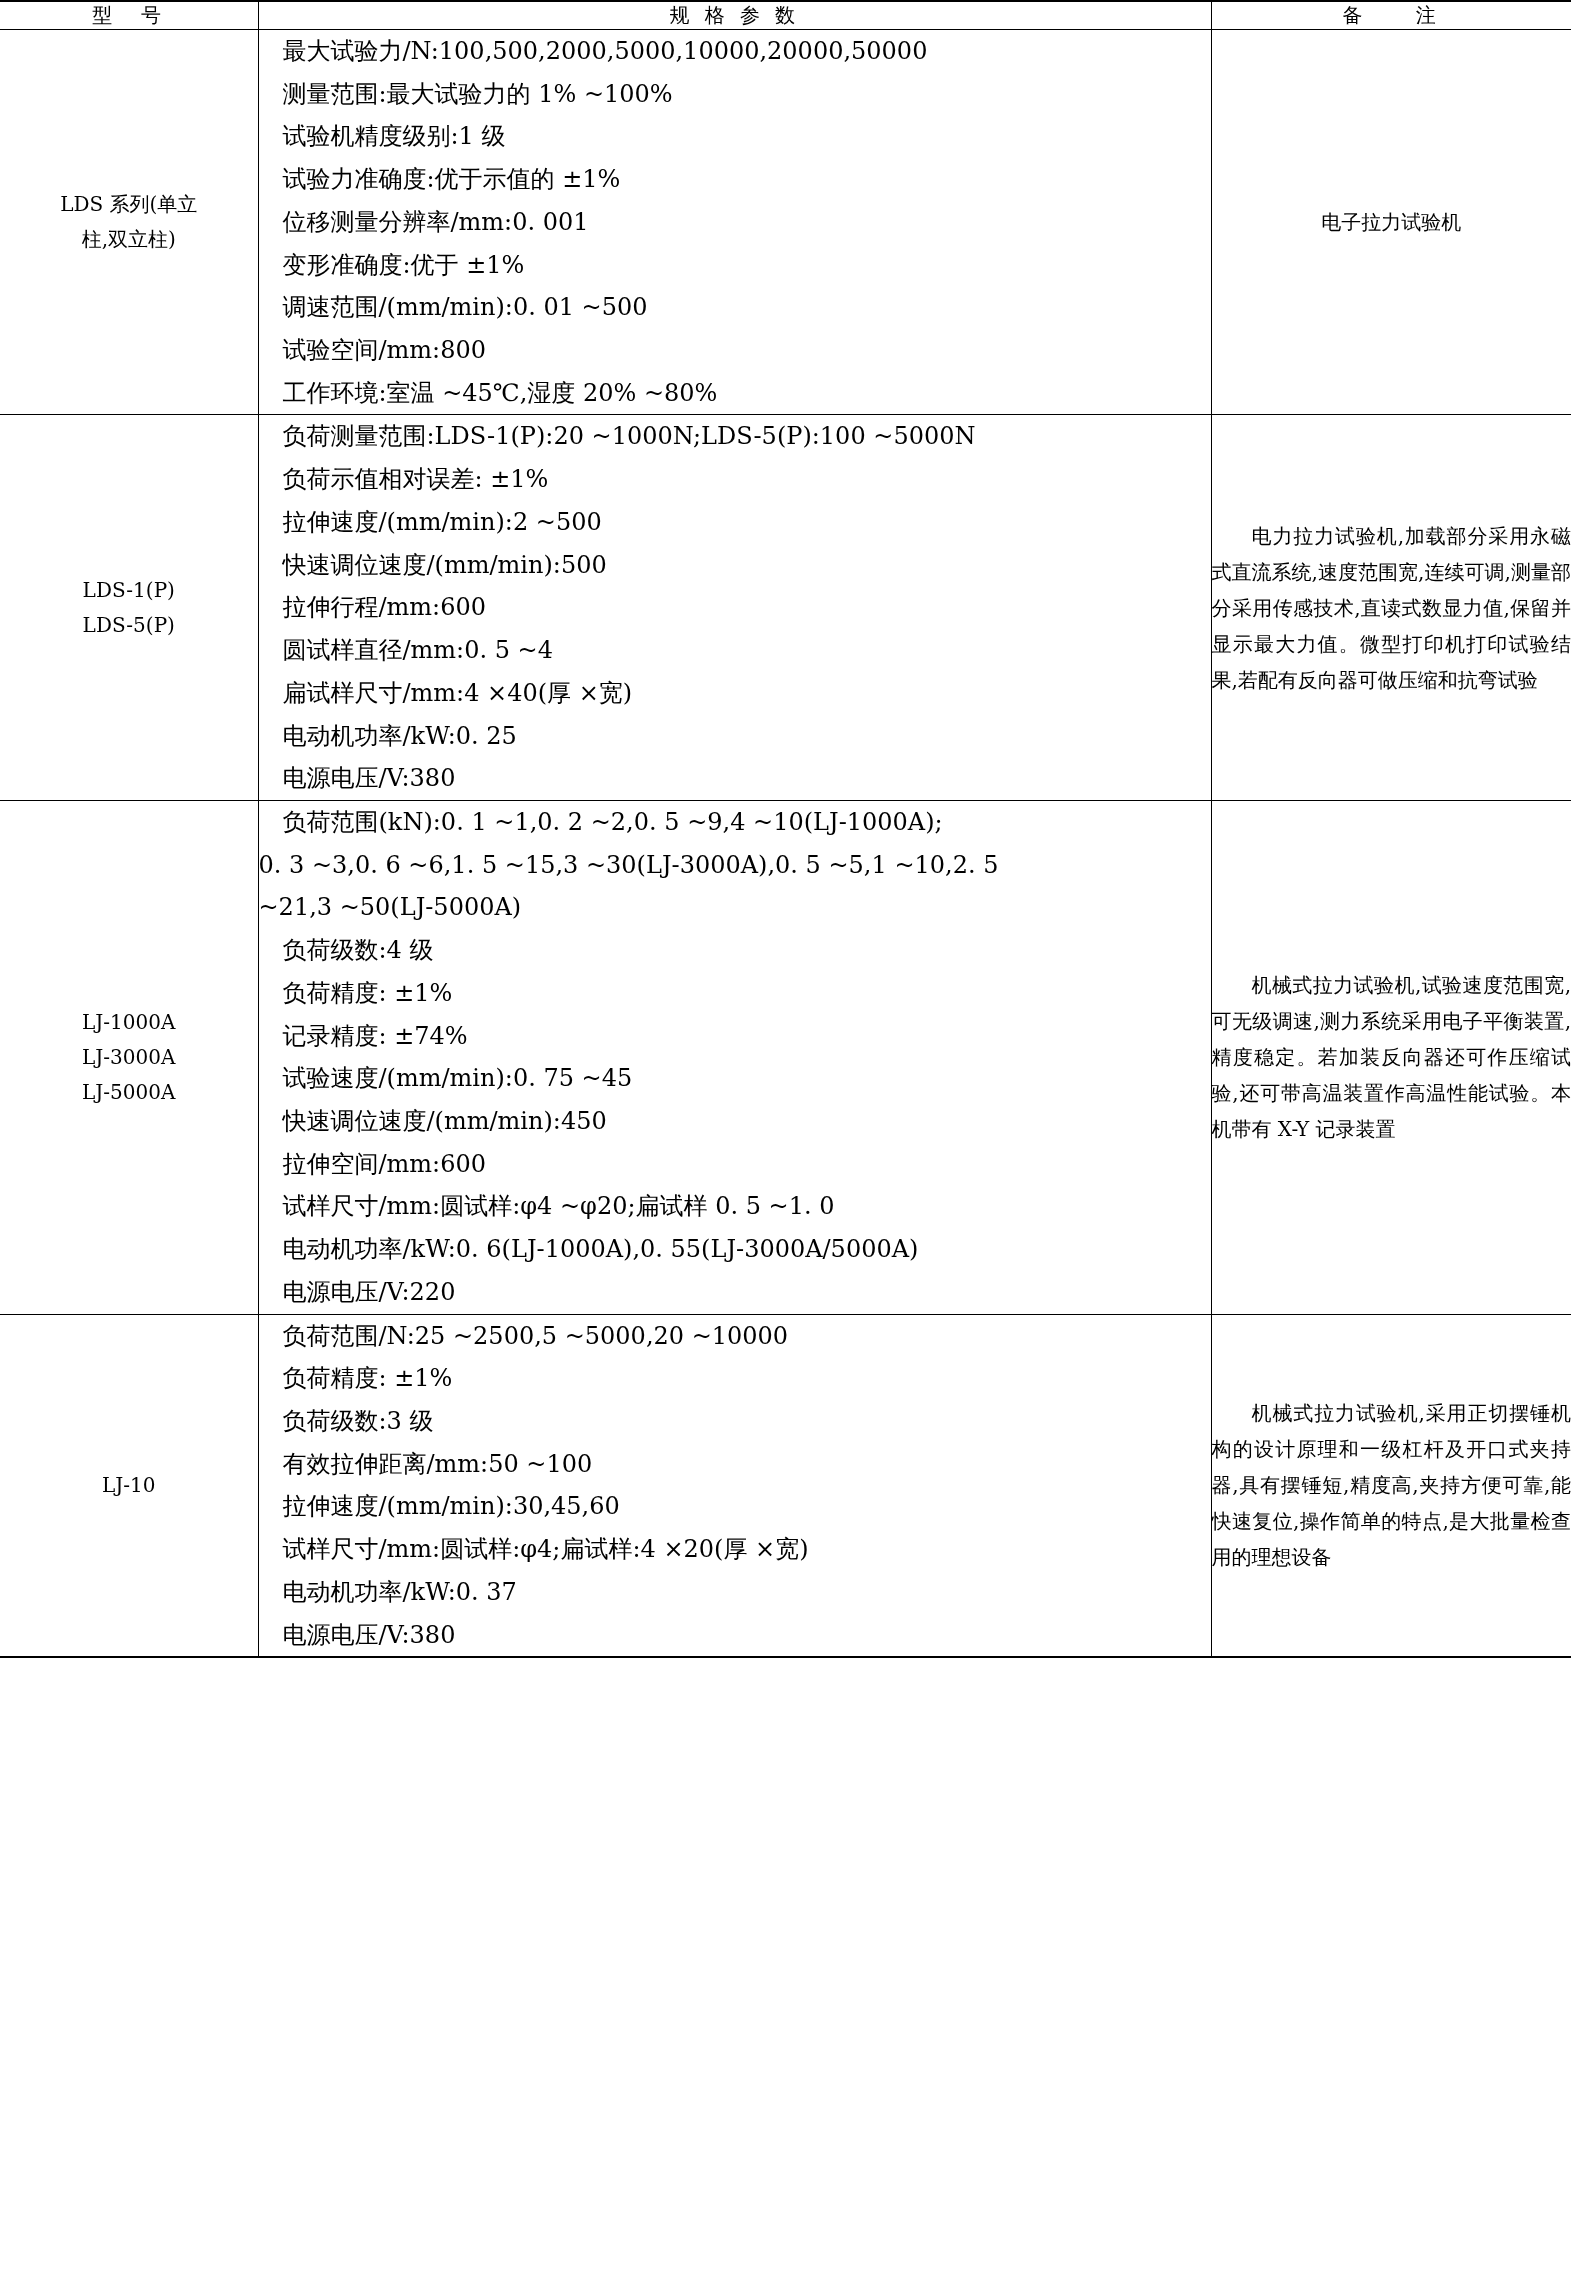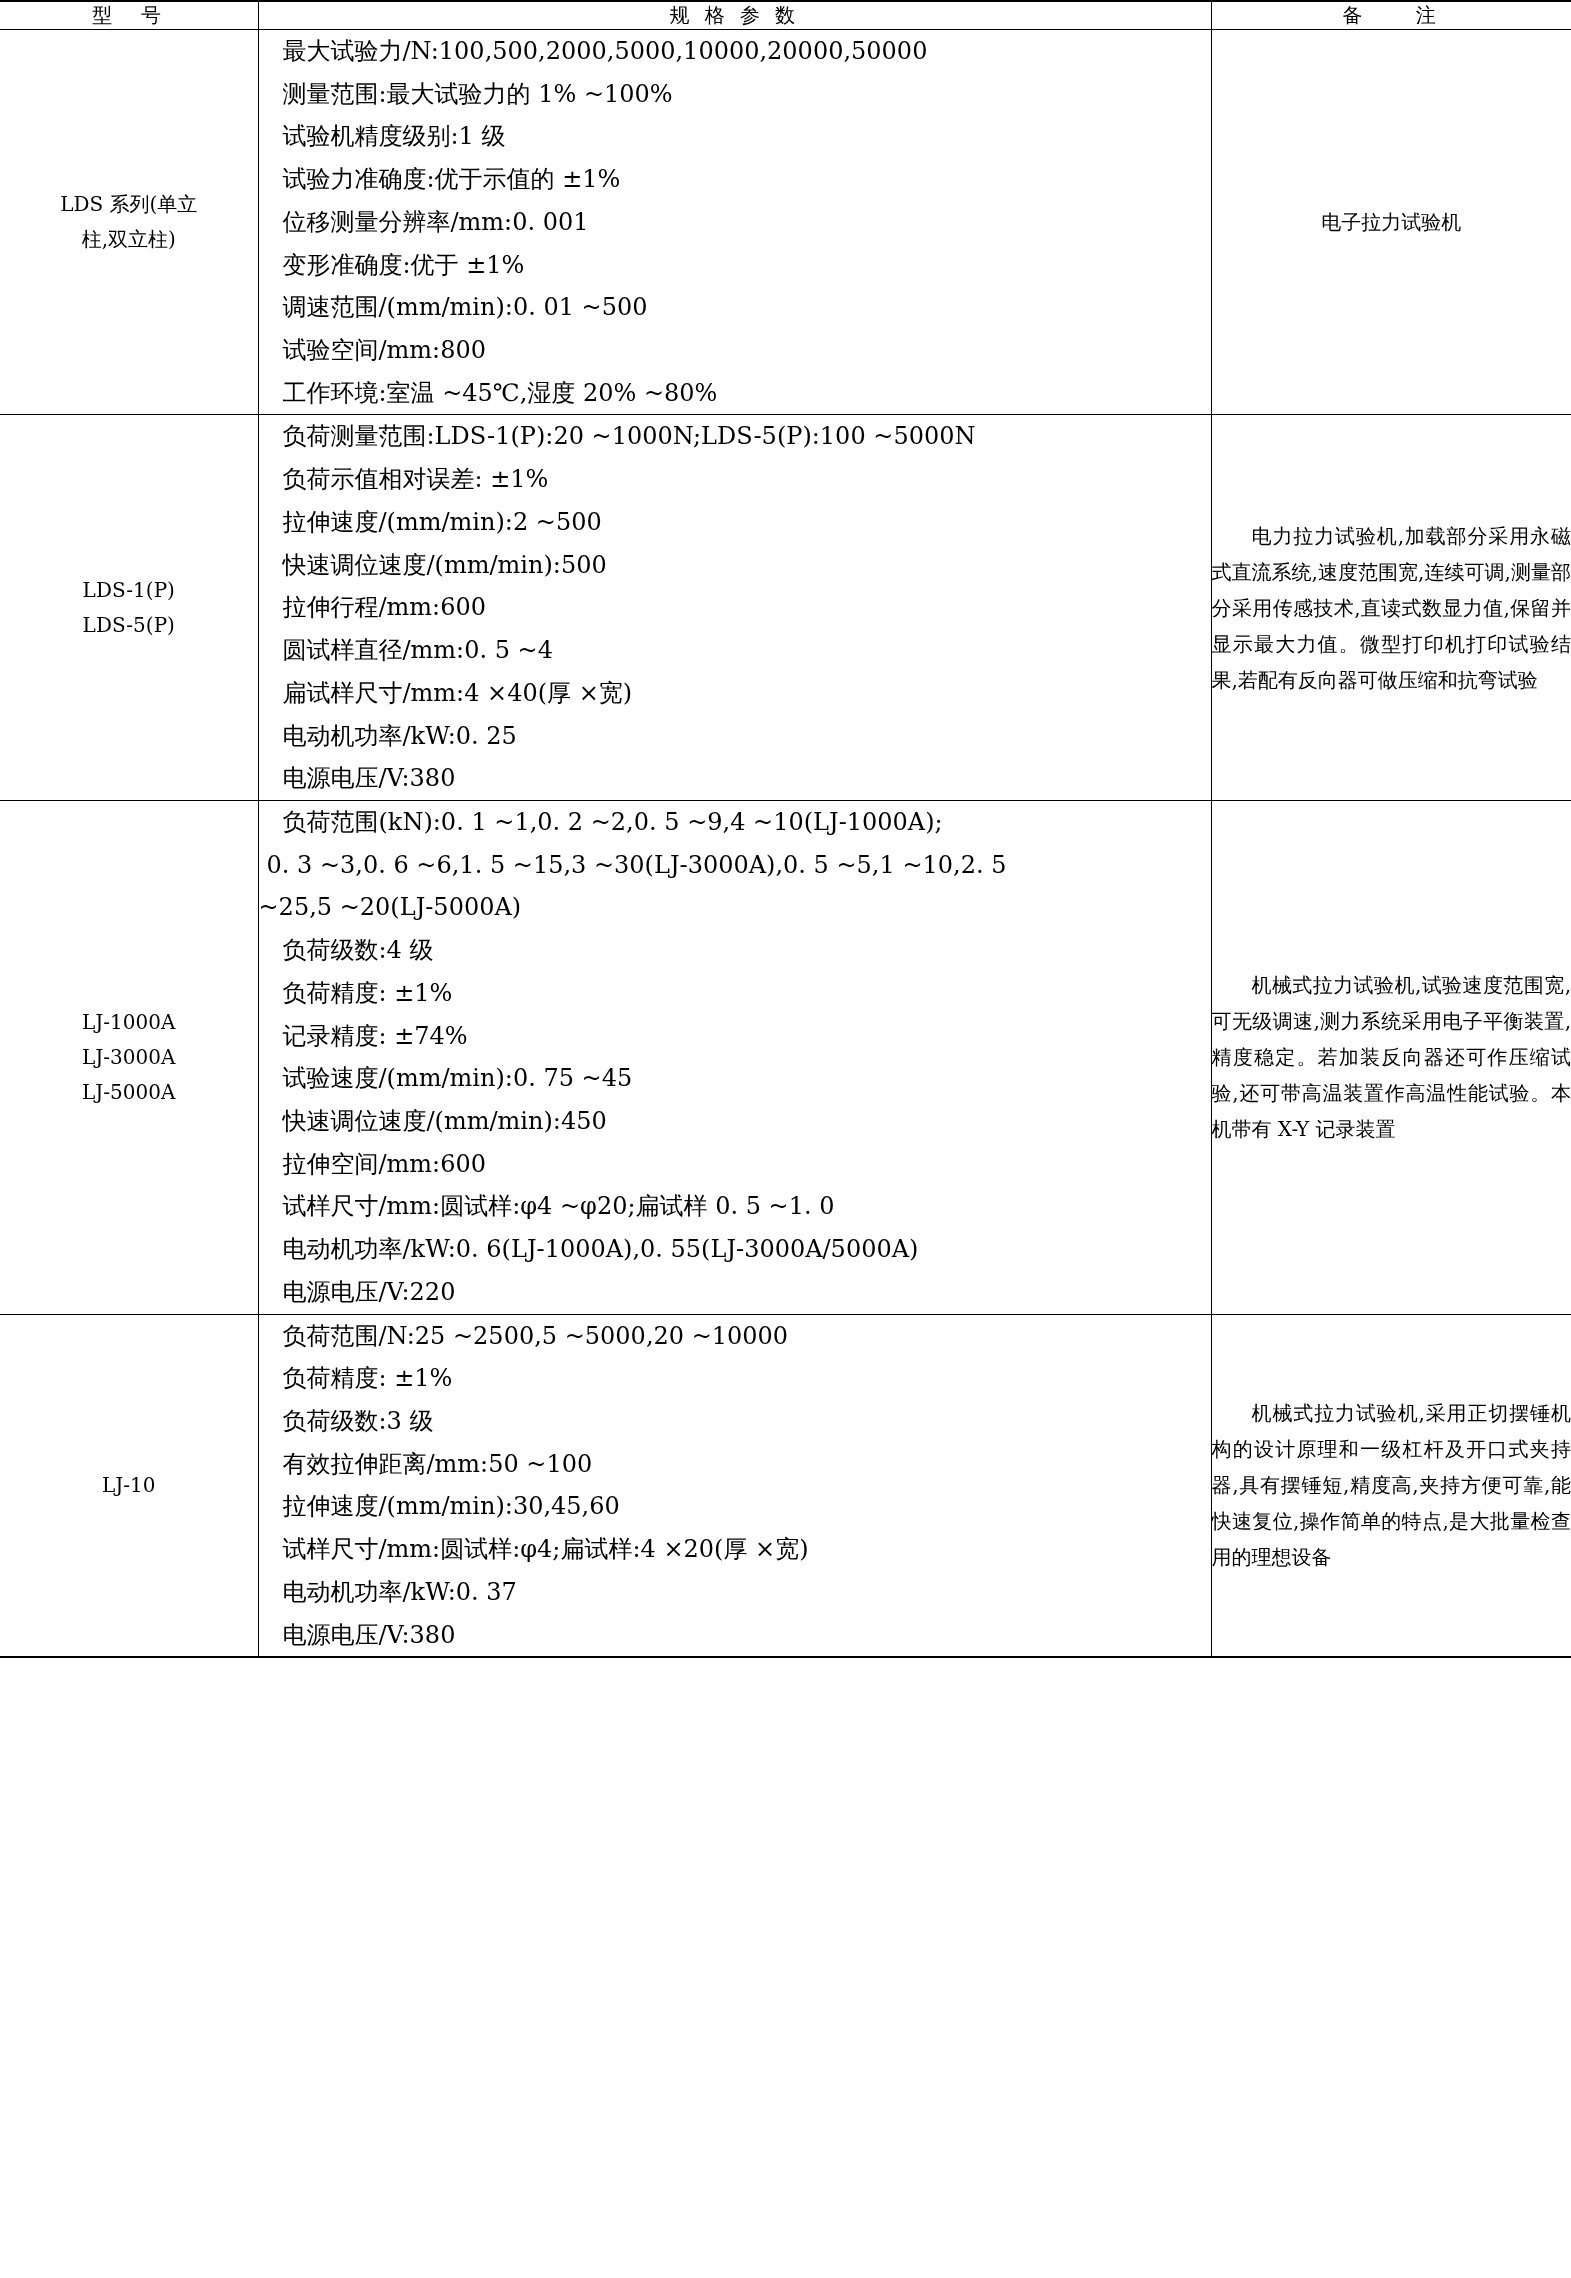--- a/index.html
+++ b/index.html
@@ -146,22 +146,22 @@
       </tr>
 
       <tr class="body">
         <td class="model-cell vl-right">
           <span class="mline">LJ-1000A</span>
           <span class="mline">LJ-3000A</span>
           <span class="mline">LJ-5000A</span>
         </td>
         <td class="spec-cell vl-right">
           <span class="sline">负荷范围(kN):0. 1 ~1,0. 2 ~2,0. 5 ~9,4 ~10(LJ-1000A);</span>
-          <span class="sline" style="padding-left:8px">0. 3 ~3,0. 6 ~6,1. 5 ~15,3 ~30(LJ-3000A),0. 5 ~5,1 ~10,2. 5</span>
-          <span class="sline" style="padding-left:0">~25,5 ~20(LJ-5000A)</span>
+          <span class="sline" style="padding-left:0">0. 3 ~3,0. 6 ~6,1. 5 ~15,3 ~30(LJ-3000A),0. 5 ~5,1 ~10,2. 5</span>
+          <span class="sline" style="padding-left:0">~21,3 ~50(LJ-5000A)</span>
           <span class="sline">负荷级数:4 级</span>
           <span class="sline">负荷精度: ±1%</span>
           <span class="sline">记录精度: ±74%</span>
           <span class="sline">试验速度/(mm/min):0. 75 ~45</span>
           <span class="sline">快速调位速度/(mm/min):450</span>
           <span class="sline">拉伸空间/mm:600</span>
           <span class="sline">试样尺寸/mm:圆试样:φ4 ~φ20;扁试样 0. 5 ~1. 0</span>
           <span class="sline">电动机功率/kW:0. 6(LJ-1000A),0. 55(LJ-3000A/5000A)</span>
           <span class="sline">电源电压/V:220</span>
         </td>

